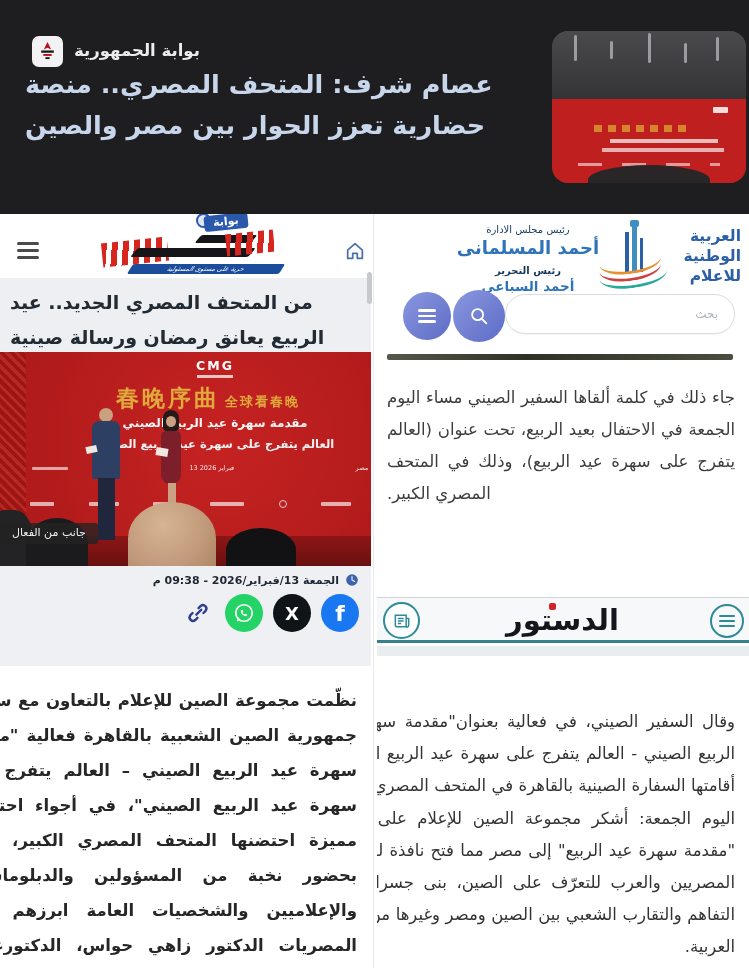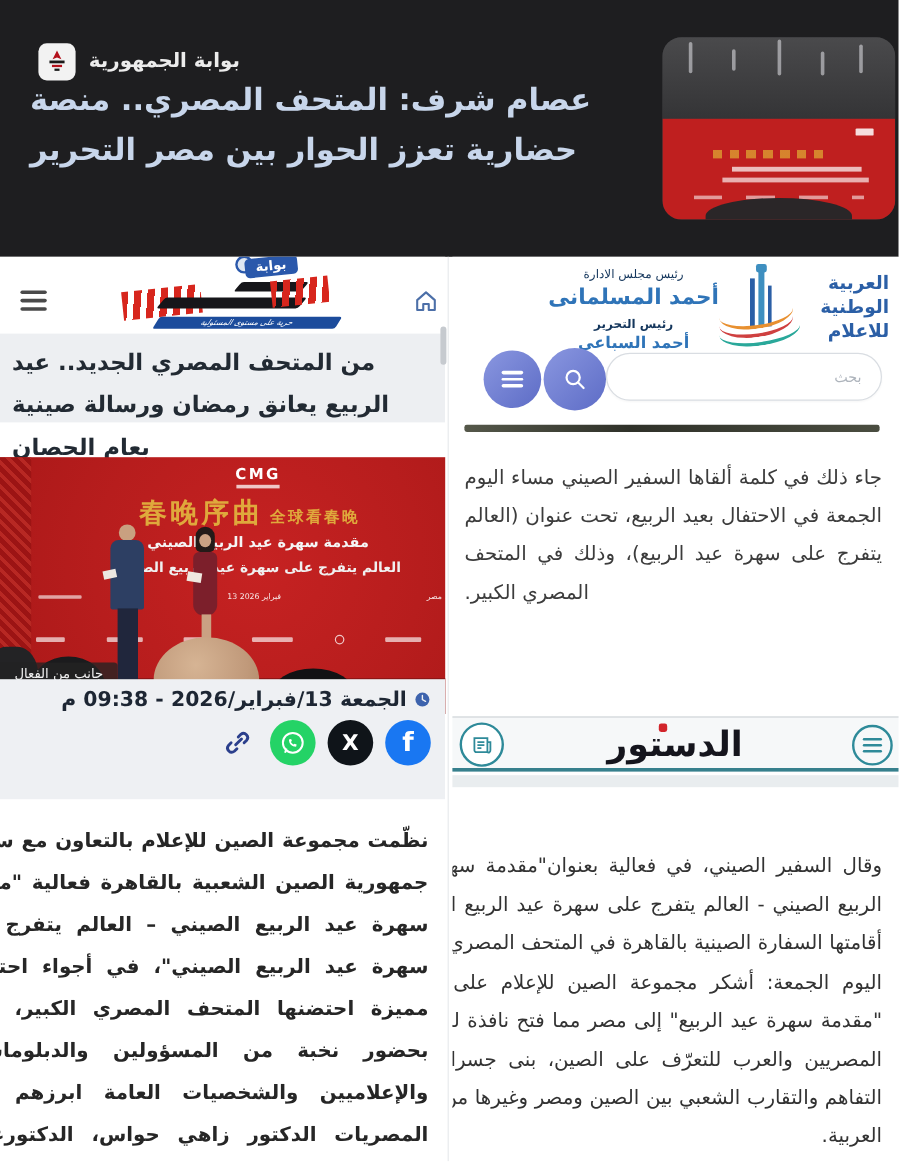--- a/index.html
+++ b/index.html
@@ -33,21 +33,21 @@
   .ry-fan1 { position:absolute; left:2px; top:22px; width:66px; height:24px; background:repeating-linear-gradient(100deg,#d7261d 0 6px,transparent 6px 11px); transform:rotate(-6deg); }
   .ry-black1 { position:absolute; left:34px; top:30px; width:118px; height:9px; background:#16161a; border-radius:2px; transform:skewX(-40deg); }
   .ry-black2 { position:absolute; left:98px; top:17px; width:56px; height:8px; background:#16161a; border-radius:2px; transform:skewX(-40deg); }
   .ry-fan2 { position:absolute; left:126px; top:14px; width:48px; height:22px; background:repeating-linear-gradient(100deg,#d7261d 0 6px,transparent 6px 11px); transform:rotate(-6deg); }
   .ry-globe { position:absolute; left:96px; top:-5px; width:15px; height:15px; border-radius:50%; background:#dfe7f2; border:2px solid #2a58ab; }
   .ry-badge { position:absolute; left:104px; top:-4px; background:#2a58ab; color:#fff; font-size:11px; font-weight:700; padding:1px 9px 2px; border-radius:4px; transform:rotate(-6deg); direction:rtl; }
   .ry-bar { position:absolute; left:30px; top:46px; width:152px; height:10px; background:#1c4c9c; border-radius:2px; transform:skewX(-32deg); color:#fff; font-size:6.5px; line-height:10px; text-align:center; direction:rtl; }
 
   .lp-headline { position:absolute; left:0; top:64px; right:0; height:74px; background:#edeff2; padding:7px 14px 0 10px; font-size:19px; font-weight:700; color:#222a33; line-height:1.86; direction:rtl; text-align:left; }
 
-  .lp-photo { position:absolute; left:0; top:138px; width:430px; height:214px; background:radial-gradient(circle at 50% 42%, #c62222 0%, #b71d1d 55%, #a91818 100%); overflow:hidden;margin-top:29px; }
+  .lp-photo { position:absolute; left:0; top:138px; width:430px; height:214px; background:radial-gradient(circle at 50% 42%, #c62222 0%, #b71d1d 55%, #a91818 100%); overflow:hidden; }
   .ph-side { position:absolute; top:0; bottom:0; background:#9c1414; }
   .ph-side.l { left:0; width:26px; background:#9c1414 repeating-linear-gradient(45deg,rgba(225,70,58,.4) 0 3px,transparent 3px 7px); }
   .ph-side.r { right:0; width:30px; background:#9c1414 repeating-linear-gradient(45deg,rgba(225,70,58,.4) 0 3px,transparent 3px 7px); }
   .ph-floor { position:absolute; left:0; right:0; bottom:0; height:30px; background:linear-gradient(#8e1616,#691010); }
   .ph-cmg { position:absolute; left:0; right:0; top:6px; text-align:center; color:#fff; font-weight:700; font-size:12.5px; letter-spacing:2px; }
   .ph-cmg-sub { position:absolute; left:50%; top:23px; width:36px; height:3px; margin-left:-18px; background:rgba(255,255,255,.75); }
   .ph-title { position:absolute; left:0; right:6px; top:31px; text-align:center; color:#dfa93c; direction:rtl; }
   .ph-title .cn1 { font-size:23px; font-weight:700; letter-spacing:3px; }
   .ph-title .cn2 { font-size:13px; font-weight:700; letter-spacing:2px; margin-right:8px; }
   .ph-ar1 { position:absolute; left:0; right:0; top:64px; text-align:center; color:#f5f5f5; font-size:12px; font-weight:700; direction:rtl; }
@@ -70,21 +70,21 @@
   .aud1 { left:128px; top:150px; width:88px; height:72px; background:radial-gradient(circle at 40% 32%, #d6b494 0%, #c0997a 60%, #a9825f 100%); }
   .aud2 { left:26px; top:166px; width:62px; height:52px; background:#1b1b1d; }
   .aud3 { left:226px; top:176px; width:70px; height:44px; background:#121214; }
   .aud4 { left:-12px; top:158px; width:44px; height:60px; background:#232325; border-radius:40% 40% 0 0; }
   .aud5 { right:0px; top:184px; width:56px; height:34px; background:#1a1a1c; }
   .ph-caption { position:absolute; left:0; bottom:22px; background:rgba(35,35,35,.78); color:#f0f0f0; font-size:11px; padding:3px 12px 5px; border-radius:0 3px 3px 0; direction:rtl; }
 
   .lp-author { position:absolute; left:0; top:352px; right:0; height:100px; background:#eef0f3; direction:rtl; padding:7px 12px 0 0; }
   .auth-row { display:flex; align-items:center; gap:6px; color:#1d2633; font-weight:700; margin-bottom:5px; }
   .auth-name { font-size:15px; }
-  .auth-date { font-size:17px;text-align:right; }
+  .auth-date { font-size:11px;text-align:right; }
   .share-row { display:flex; align-items:center; gap:10px; margin-top:7px; direction:rtl; }
   .sh-circle { width:38px; height:38px; border-radius:50%; display:flex; align-items:center; justify-content:center; color:#fff; font-weight:700; cursor:pointer; }
   .sh-fb { background:#1977f2; font-size:22px; font-weight:800; }
   .sh-x { background:#0f1419; font-size:18px; font-weight:800; }
   .sh-wa { background:#24d366; }
   .sh-link { width:34px; height:38px; display:flex; align-items:center; justify-content:center; cursor:pointer; }
 
   .lp-article { position:absolute; top:470px; right:14px; left:-42px; font-size:16.5px; font-weight:600; color:#262626; line-height:2.12; direction:rtl; text-align:justify; }
 
   
@@ -147,21 +147,21 @@
   <div class="dark-header">
     <div class="gj-logo">
       <svg width="21" height="21" viewBox="0 0 20 20">
         <path d="M10 1 L13.5 8 L10 6.5 L6.5 8 Z" fill="#b3101b"></path>
         <rect x="4" y="9" width="12" height="2.2" fill="#1a1a1a"></rect>
         <rect x="6" y="12.4" width="8" height="1.8" fill="#b3101b"></rect>
         <rect x="8" y="15.4" width="4" height="1.8" fill="#1a1a1a"></rect>
       </svg>
     </div>
     <div class="gj-brand">بوابة الجمهورية</div>
-    <div class="gj-headline">عصام شرف: المتحف المصري.. منصة حضارية تعزز الحوار بين مصر التحرير</div>
+    <div class="gj-headline">عصام شرف: المتحف المصري.. منصة حضارية تعزز الحوار بين مصر والصين</div>
     <div class="thumb">
       <div class="thumb-top">
         <i class="streak" style="left:22px;top:4px;height:26px"></i>
         <i class="streak" style="left:58px;top:10px;height:18px"></i>
         <i class="streak" style="left:96px;top:2px;height:30px"></i>
         <i class="streak" style="left:132px;top:12px;height:20px"></i>
         <i class="streak" style="left:164px;top:6px;height:24px"></i>
       </div>
       <div class="thumb-red">
         <i class="tr-mark"></i>

